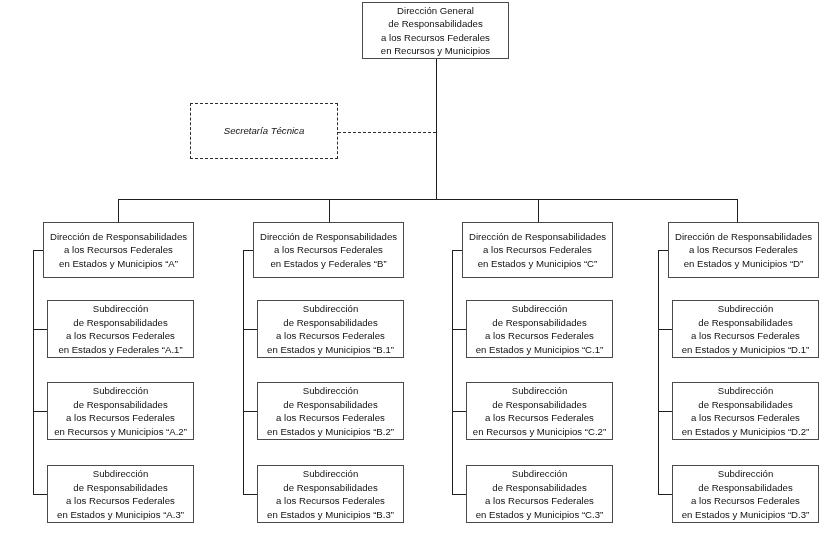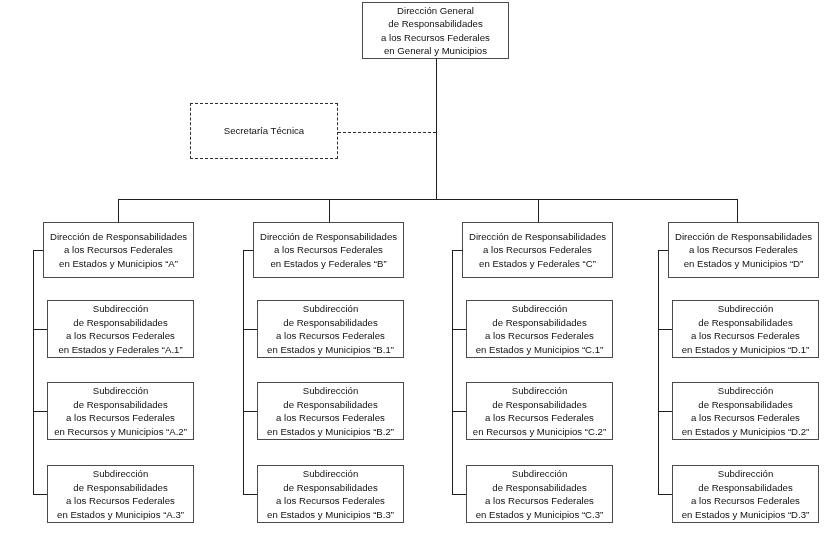--- a/index.html
+++ b/index.html
@@ -57,24 +57,24 @@
   }
 </style>
 </head>
 <body>
 
 <div id="chart-canvas">
     <div class="node" style="left: 362px; top: 2px; width: 147px; height: 57px;">
       <span class="line">Dirección General</span>
       <span class="line">de Responsabilidades</span>
       <span class="line">a los Recursos Federales</span>
-      <span class="line">en General y Municipios</span>
+      <span class="line">en Recursos y Municipios</span>
     </div>
     <div class="conn v" style="left: 436px; top: 59px; width: 1px; height: 140px;"></div>
-    <div class="node dashed" style="left: 190px; top: 103px; width: 148px; height: 56px;">
+    <div class="node dashed" style="left: 190px; top: 103px; width: 148px; height: 56px; font-style: italic;">
       <span class="line">Secretaría Técnica</span>
     </div>
     <div class="conn dash-h" style="left: 338px; top: 132px; width: 98px;"></div>
     <div class="conn h" style="left: 118px; top: 199px; width: 619px; height: 1px;"></div>
     <div class="conn v" style="left: 118px; top: 199px; width: 1px; height: 23px;"></div>
     <div class="node" style="left: 43px; top: 222px; width: 151px; height: 56px;">
       <span class="line">Dirección de Responsabilidades</span>
       <span class="line">a los Recursos Federales</span>
       <span class="line">en Estados y Municipios “A”</span>
     </div>
@@ -127,21 +127,21 @@
       <span class="line">Subdirección</span>
       <span class="line">de Responsabilidades</span>
       <span class="line">a los Recursos Federales</span>
       <span class="line">en Estados y Municipios “B.3”</span>
     </div>
     <div class="conn h" style="left: 243px; top: 494px; width: 14px; height: 1px;"></div>
     <div class="conn v" style="left: 538px; top: 199px; width: 1px; height: 23px;"></div>
     <div class="node" style="left: 462px; top: 222px; width: 151px; height: 56px;">
       <span class="line">Dirección de Responsabilidades</span>
       <span class="line">a los Recursos Federales</span>
-      <span class="line">en Estados y Federales “C”</span>
+      <span class="line">en Estados y Municipios “C”</span>
     </div>
     <div class="conn v" style="left: 452px; top: 250px; width: 1px; height: 244px;"></div>
     <div class="conn h" style="left: 452px; top: 250px; width: 10px; height: 1px;"></div>
     <div class="node" style="left: 466px; top: 300px; width: 147px; height: 58px;">
       <span class="line">Subdirección</span>
       <span class="line">de Responsabilidades</span>
       <span class="line">a los Recursos Federales</span>
       <span class="line">en Estados y Municipios “C.1”</span>
     </div>
     <div class="conn h" style="left: 452px; top: 329px; width: 14px; height: 1px;"></div>

